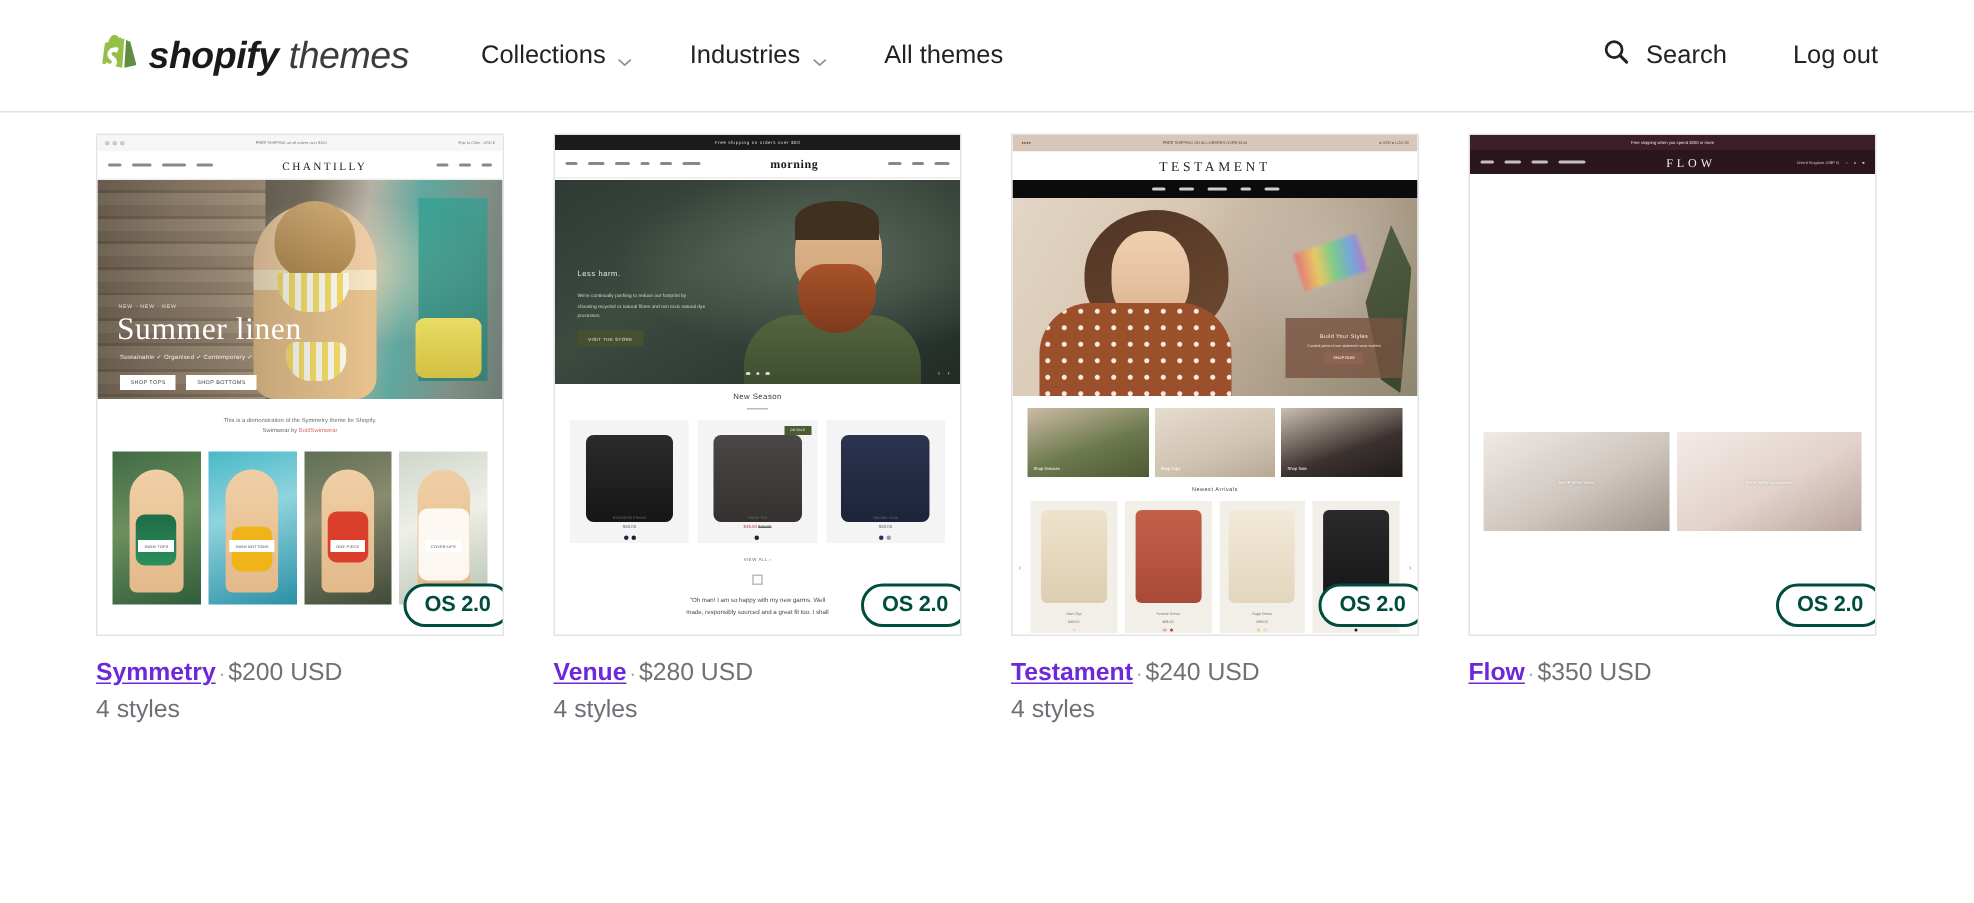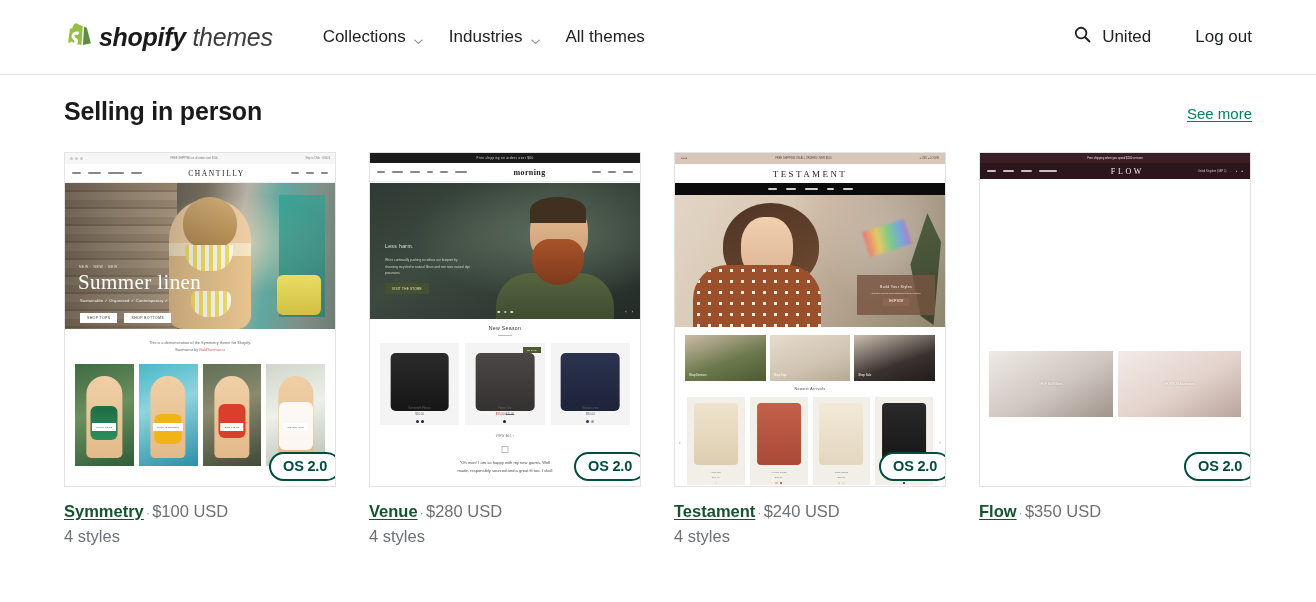--- a/index.html
+++ b/index.html
@@ -21,21 +21,21 @@
     display: flex;
     align-items: center;
     padding: 0 64px 0 64px;
     background: #fff;
   }
   .brand {
     display: flex;
     align-items: center;
     gap: 8px;
     text-decoration: none;
-    margin-right: 18px;
+    margin-right: 48px;
   }
   .shopify-bag {
     width: 27px;
     height: 31px;
     display: block;
   }
   .brand-wordmark {
     font-size: 25px;
     color: #1a1a1a;
     letter-spacing: -0.3px;
@@ -46,22 +46,21 @@
     font-style: italic;
   }
   .brand-wordmark .light {
     font-weight: 400;
     font-style: italic;
     color: #3c3c3c;
   }
   .main-nav {
     display: flex;
     align-items: center;
-    gap: 26px;
-    margin-left: 32px;
+    gap: 39px;
   }
   .nav-item {
     display: flex;
     align-items: center;
     gap: 7px;
     font-size: 17px;
     color: #202223;
     text-decoration: none;
     cursor: pointer;
     white-space: nowrap;
@@ -160,21 +159,21 @@
   .meta {
     padding-top: 13px;
   }
   .meta-line1 {
     font-size: 16.5px;
     color: #6d7175;
     line-height: 1.35;
     white-space: nowrap;
   }
   .theme-name {
-    color: #14532d;
+    color: #6d28d9;
     text-underline-offset: 2px;
     font-weight: 600;
     cursor: pointer;
   }
   .dot-sep { color: #9aa0a3; padding: 0 2px; font-size: 13px; }
   .meta-line2 {
     font-size: 16.5px;
     color: #6d7175;
     padding-top: 5px;
   }
@@ -561,32 +560,28 @@
   </nav>
 
   <div class="header-right">
     <a class="search-link" href="#">
       <span>
         <svg viewBox="0 0 20 20" width="19" height="19">
           <circle cx="8.5" cy="8.5" r="5.6" fill="none" stroke="#202223" stroke-width="1.9"></circle>
           <path d="M12.9 12.9l4.4 4.4" stroke="#202223" stroke-width="2.1" stroke-linecap="round"></path>
         </svg>
       </span>
-      <span>United</span>
+      <span>Search</span>
     </a>
     <a class="logout-link" href="#">Log out</a>
   </div>
 </header>
 
 <main class="content">
 
-  <div class="section-head">
-    <h1 class="section-title">Selling in person</h1>
-    <a class="see-more" href="#">See more</a>
-  </div>
 
   <div class="theme-grid">
 
     <div class="theme-card">
       <div class="preview-frame">
         <div class="mini">
           <div class="mini-topbar">
             <span class="mini-dots">
                 <i></i>
                 <i></i>
@@ -650,21 +645,21 @@
                 <span class="person"></span>
                 <span class="suit"></span>
                 <span class="tilebtn">COVER-UPS</span>
               </div>
           </div>
         </div>
         <div class="badge">OS 2.0</div>
       </div>
       <div class="meta">
         <div class="meta-line1">
-          <a class="theme-name" href="#">Symmetry</a><span class="dot-sep">·</span><span>$100 USD</span>
+          <a class="theme-name" href="#">Symmetry</a><span class="dot-sep">·</span><span>$200 USD</span>
         </div>
         <div class="meta-line2">4 styles</div>
       </div>
     </div>
 
     <div class="theme-card">
       <div class="preview-frame">
         <div class="mini">
           <div class="c2-announce">Free shipping on orders over $60</div>
           <div class="mini-nav">

